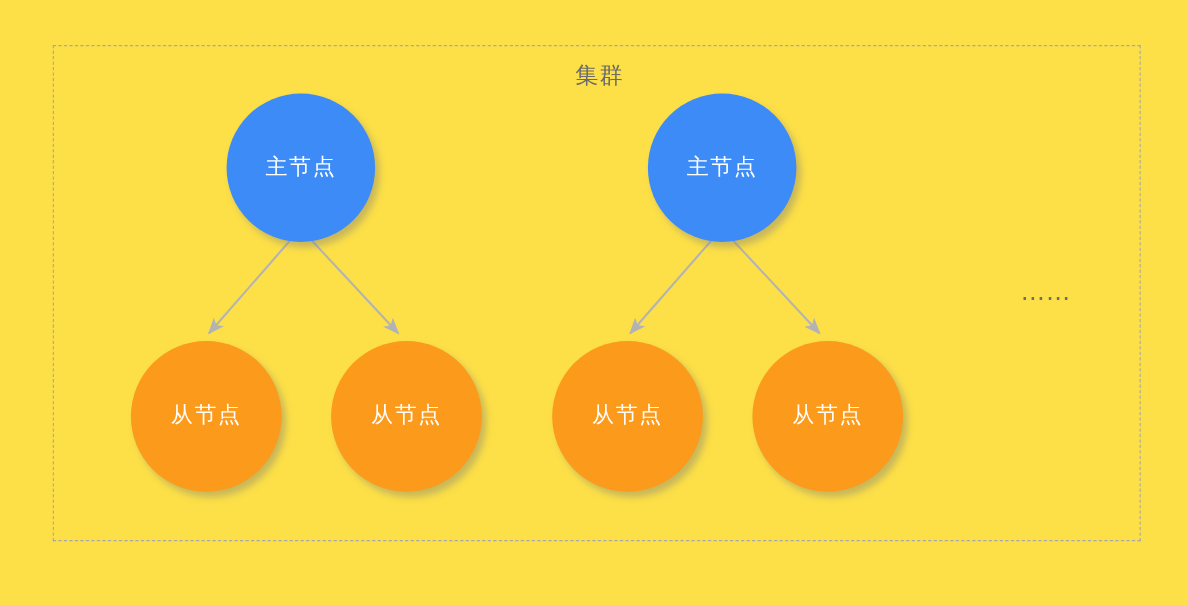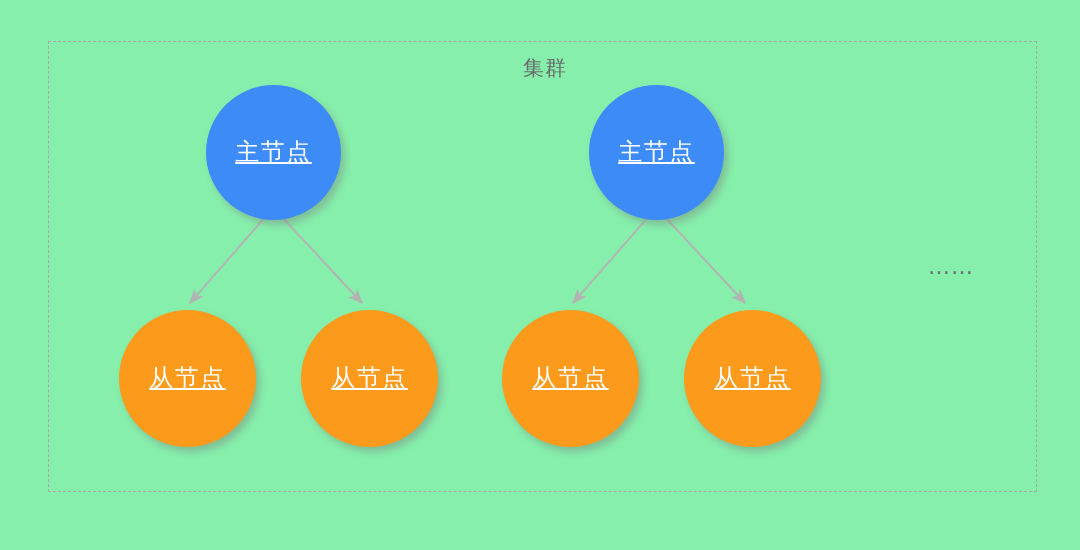--- a/index.html
+++ b/index.html
@@ -12,21 +12,21 @@
     height: 550px;
     background: #ffffff;
     font-family: "DejaVu Sans", "Liberation Sans", sans-serif;
     overflow: hidden;
   }
 
   #canvas {
     position: relative;
     width: 1080px;
     height: 550px;
-    background: #86efac;
+    background: #fde047;
   }
 
   
   .cluster-box {
     position: absolute;
     left: 48px;
     top: 41px;
     width: 989px;
     height: 451px;
     border: 1.6px dashed #a8a8a8;
@@ -63,26 +63,25 @@
   }
 
   
   .node {
     position: absolute;
     border-radius: 50%;
     display: flex;
     align-items: center;
     justify-content: center;
     color: #ffffff;
-    font-size: 24px;
+    font-size: 20px;
     letter-spacing: 1.5px;
     white-space: nowrap;
     box-shadow: 4px 5px 7px rgba(120,120,120,0.40);
     box-sizing: border-box;
-    text-decoration: underline;
   }
 
   .node.master {
     background: #3d8bf7;
     width: 135px;
     height: 135px;
   }
 
   .node.slave {
     background: #fb9a1b;

